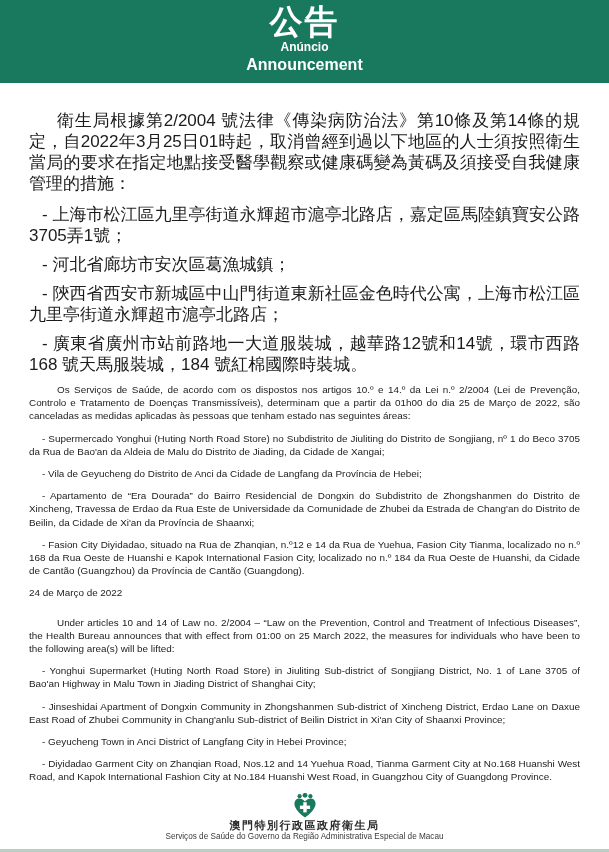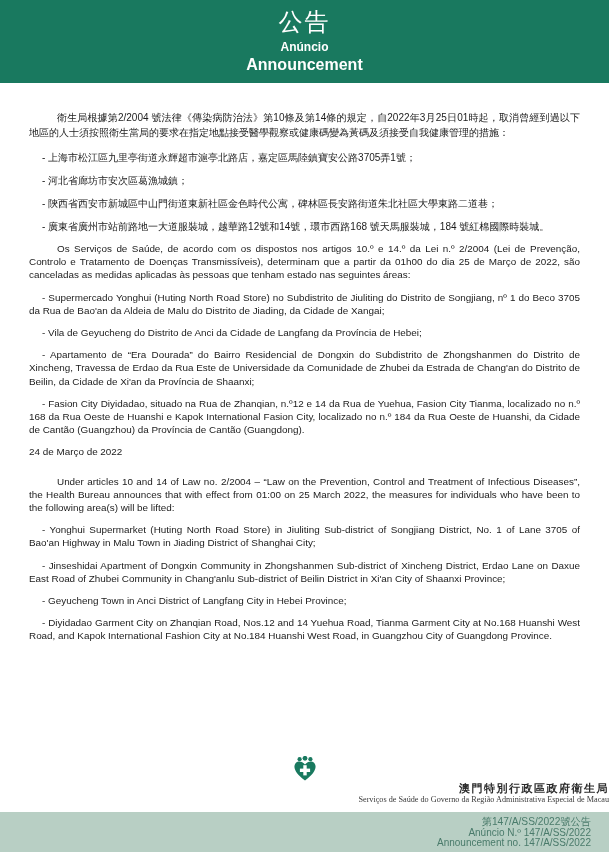--- a/index.html
+++ b/index.html
@@ -13,52 +13,51 @@
     color:#1b1b1b;
     overflow:hidden;
   }
   
   .banner{
     background:#19795f;
     color:#ffffff;
     text-align:center;
     padding:7px 0 9px;
   }
-  .banner-zh{font-size:24px;font-weight:normal;line-height:30px;letter-spacing:2px;}
+  .banner-zh{font-size:33px;font-weight:bold;line-height:30px;letter-spacing:2px;}
   .banner-pt{font-size:12px;font-weight:bold;line-height:18px;margin-top:1px;}
   .banner-en{font-size:16px;font-weight:bold;line-height:18px;}
   
   .content{
     padding:27px 29px 0 29px;
   }
   .content p{margin:0;}
   .zh{
-    font-size:10px;
-    line-height:15px;
+    font-size:17px;
+    line-height:21px;
     text-align:justify;
   }
   .latin{
     font-size:9.9px;
     line-height:13.2px;
     text-align:justify;
   }
   .indent{text-indent:28px;}
   .bullet{text-indent:13px;}
   .zh.intro{margin-bottom:10px;}
   .zh.bullet{margin-bottom:8px;}
   .zh.date{margin-top:12px;margin-bottom:16px;text-align:left;}
   .latin.intro{margin-bottom:9px;}
   .latin.bullet{margin-bottom:9px;}
   .latin.date{margin-top:5px;margin-bottom:16px;text-align:left;}
   
   .footer{margin-top:auto;}
   .bureau{
-    text-align:right;
+    text-align:center;
     padding-bottom:7px;
-    font-family:Liberation Serif, serif;
   }
   .bureau svg{display:block;margin:0 auto 1px;}
   .bureau-zh{
     font-size:11px;
     font-weight:bold;
     letter-spacing:1.5px;
     color:#2b2b2b;
     line-height:13px;
   }
   .bureau-pt{
@@ -88,21 +87,21 @@
     <div class="banner-zh">公告</div>
     <div class="banner-pt">Anúncio</div>
     <div class="banner-en">Announcement</div>
   </header>
 
   <main class="content">
 
     <p class="zh intro indent">衛生局根據第2/2004 號法律《傳染病防治法》第10條及第14條的規定，自2022年3月25日01時起，取消曾經到過以下地區的人士須按照衛生當局的要求在指定地點接受醫學觀察或健康碼變為黃碼及須接受自我健康管理的措施：</p>
     <p class="zh bullet">- 上海市松江區九里亭街道永輝超市滬亭北路店，嘉定區馬陸鎮寶安公路3705弄1號；</p>
     <p class="zh bullet">- 河北省廊坊市安次區葛漁城鎮；</p>
-    <p class="zh bullet">- 陝西省西安市新城區中山門街道東新社區金色時代公寓，碑林區長安路街道朱北社區大學東路二道巷；</p>
+    <p class="zh bullet">- 陝西省西安市新城區中山門街道東新社區金色時代公寓，上海市松江區九里亭街道永輝超市滬亭北路店；</p>
     <p class="zh bullet">- 廣東省廣州市站前路地一大道服裝城，越華路12號和14號，環市西路168 號天馬服裝城，184 號紅棉國際時裝城。</p>
 
     <p class="latin intro indent">Os Serviços de Saúde, de acordo com os dispostos nos artigos 10.º e 14.º da Lei n.º 2/2004 (Lei de Prevenção, Controlo e Tratamento de Doenças Transmissíveis), determinam que a partir da 01h00 do dia 25 de Março de 2022, são canceladas as medidas aplicadas às pessoas que tenham estado nas seguintes áreas:</p>
     <p class="latin bullet">- Supermercado Yonghui (Huting North Road Store) no Subdistrito de Jiuliting do Distrito de Songjiang, nº 1 do Beco 3705 da Rua de Bao'an da Aldeia de Malu do Distrito de Jiading, da Cidade de Xangai;</p>
     <p class="latin bullet">- Vila de Geyucheng do Distrito de Anci da Cidade de Langfang da Província de Hebei;</p>
     <p class="latin bullet">- Apartamento de “Era Dourada” do Bairro Residencial de Dongxin do Subdistrito de Zhongshanmen do Distrito de Xincheng, Travessa de Erdao da Rua Este de Universidade da Comunidade de Zhubei da Estrada de Chang'an do Distrito de Beilin, da Cidade de Xi'an da Província de Shaanxi;</p>
     <p class="latin bullet">- Fasion City Diyidadao, situado na Rua de Zhanqian, n.º12 e 14 da Rua de Yuehua, Fasion City Tianma, localizado no n.º 168 da Rua Oeste de Huanshi e Kapok International Fasion City, localizado no n.º 184 da Rua Oeste de Huanshi, da Cidade de Cantão (Guangzhou) da Província de Cantão (Guangdong).</p>
     <p class="latin date">24 de Março de 2022</p>
 
     <p class="latin intro indent">Under articles 10 and 14 of Law no. 2/2004 – “Law on the Prevention, Control and Treatment of Infectious Diseases”, the Health Bureau announces that with effect from 01:00 on 25 March 2022, the measures for individuals who have been to the following area(s) will be lifted:</p>

